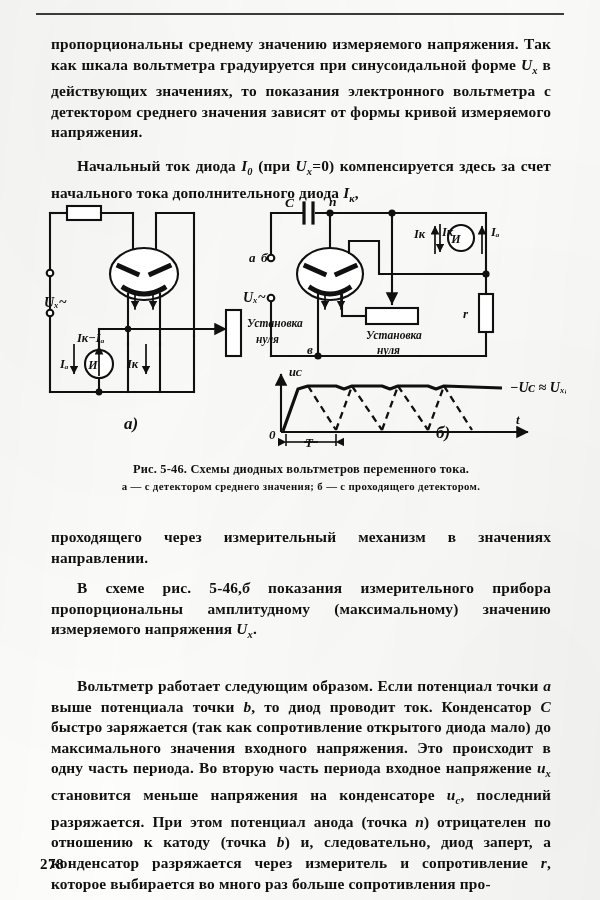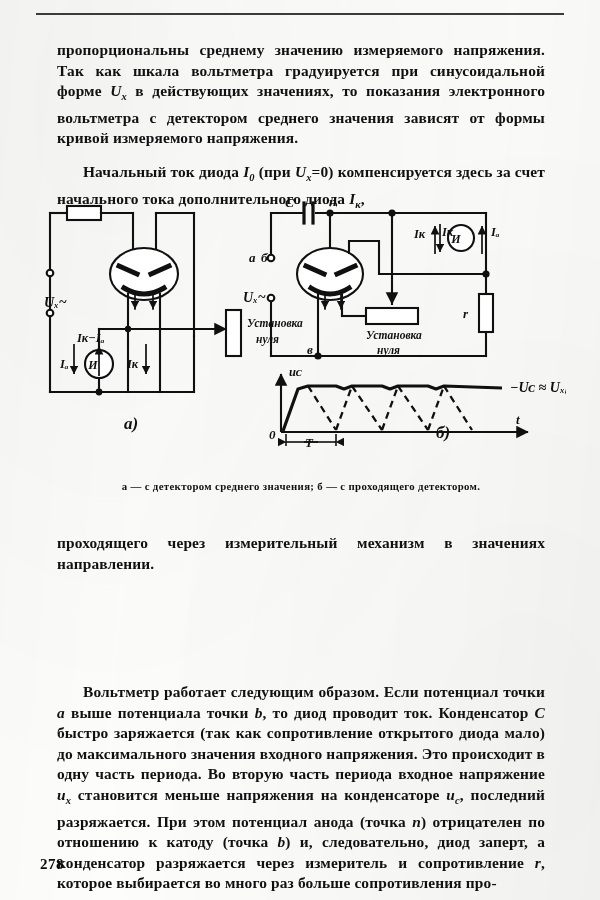--- a/index.html
+++ b/index.html
@@ -46,21 +46,21 @@
     left: 47px;
     width: 508px;
     font-size: 15.4px;
     line-height: 20.6px;
     text-align: justify;
     text-justify: inter-word;
     letter-spacing: 0.15px;
     font-weight: 600;
     color: #111;
   }
-  .textblock p { margin: 10px; }
+  .textblock p { margin: 4px; }
   .textblock p.ind { text-indent: 26px; }
 
   i.v { font-style: italic; }
   sub { font-size: 0.68em; font-style: italic; }
 
   
   .figure {
     position: absolute;
     left: 36px;
     top: 196px;
@@ -270,25 +270,29 @@
 
         <text x="253" y="180" font-size="12.5" font-style="italic" font-weight="700">uᴄ</text>
         <text x="480" y="228" font-size="13" font-style="italic" font-weight="700">t</text>
         <text x="233" y="243" font-size="13" font-style="italic" font-weight="700">0</text>
         <text x="269" y="251" font-size="13" font-style="italic" font-weight="700">T</text>
         <text x="474" y="196" font-size="14" font-style="italic" font-weight="700">−Uᴄ ≈ Uₓₘ</text>
       </g>
     </svg>
   </div>
 
+  <div class="caption cap1">Рис. 5-46. Схемы диодных вольтметров переменного тока.</div>
   <div class="caption cap2">a — с детектором среднего значения; б — с проходящего детектором.</div>
 
   <div class="textblock" style="top:523px;">
     <p>проходящего через измерительный механизм в значениях направлении.</p>
   </div>
 
+  <div class="textblock" style="top:574px;">
+    <p class="ind">В схеме рис. 5-46,<i class="v">б</i> показания измерительного прибора пропорциональны амплитудному (максимальному) значению измеряемого напряжения <i class="v">U<sub>x</sub></i>.</p>
+  </div>
 
   <div class="textblock" style="top:672px;">
     <p class="ind">Вольтметр работает следующим образом. Если потенциал точки <i class="v">a</i> выше потенциала точки <i class="v">b</i>, то диод проводит ток. Конденсатор <i class="v">C</i> быстро заряжается (так как сопротивление открытого диода мало) до максимального значения входного напряжения. Это происходит в одну часть периода. Во вторую часть периода входное напряжение <i class="v">u<sub>x</sub></i> становится меньше напряжения на конденсаторе <i class="v">u<sub>c</sub></i>, последний разряжается. При этом потенциал анода (точка <i class="v">n</i>) отрицателен по отношению к катоду (точка <i class="v">b</i>) и, следовательно, диод заперт, а конденсатор разряжается через измеритель и сопротивление <i class="v">r</i>, которое выбирается во много раз больше сопротивления про-</p>
   </div>
 
   <div class="folio">278</div>
 </div>
 
 </body></html>

